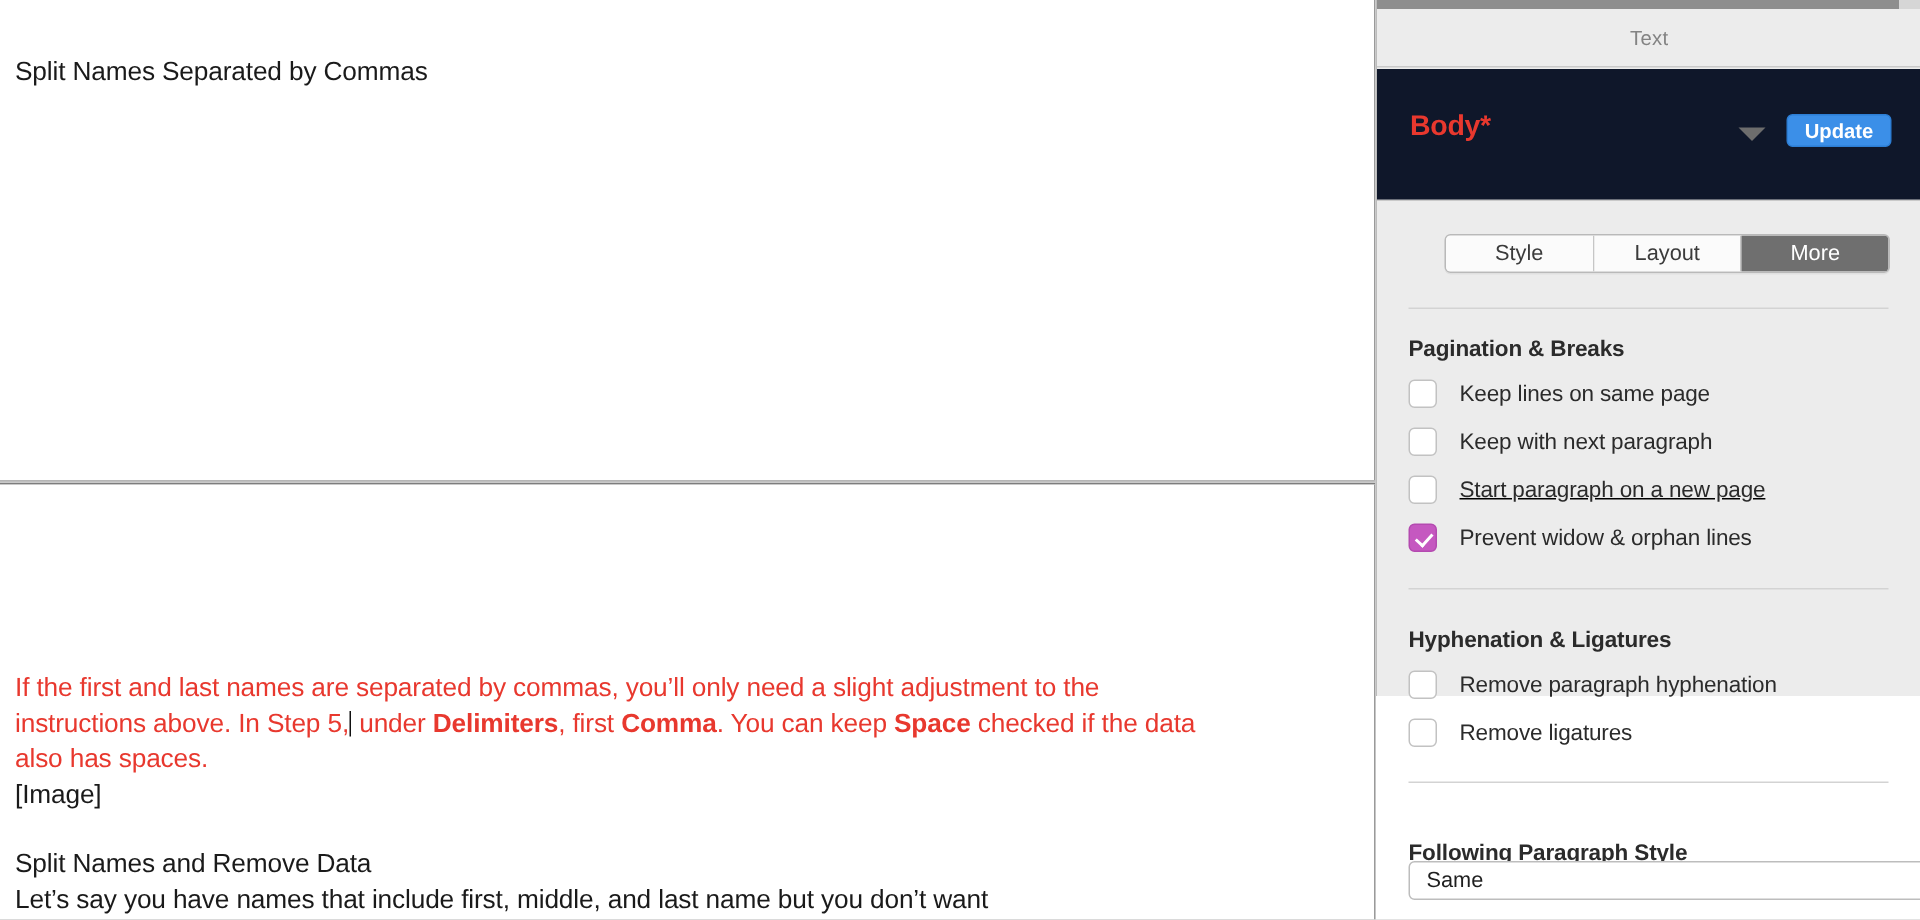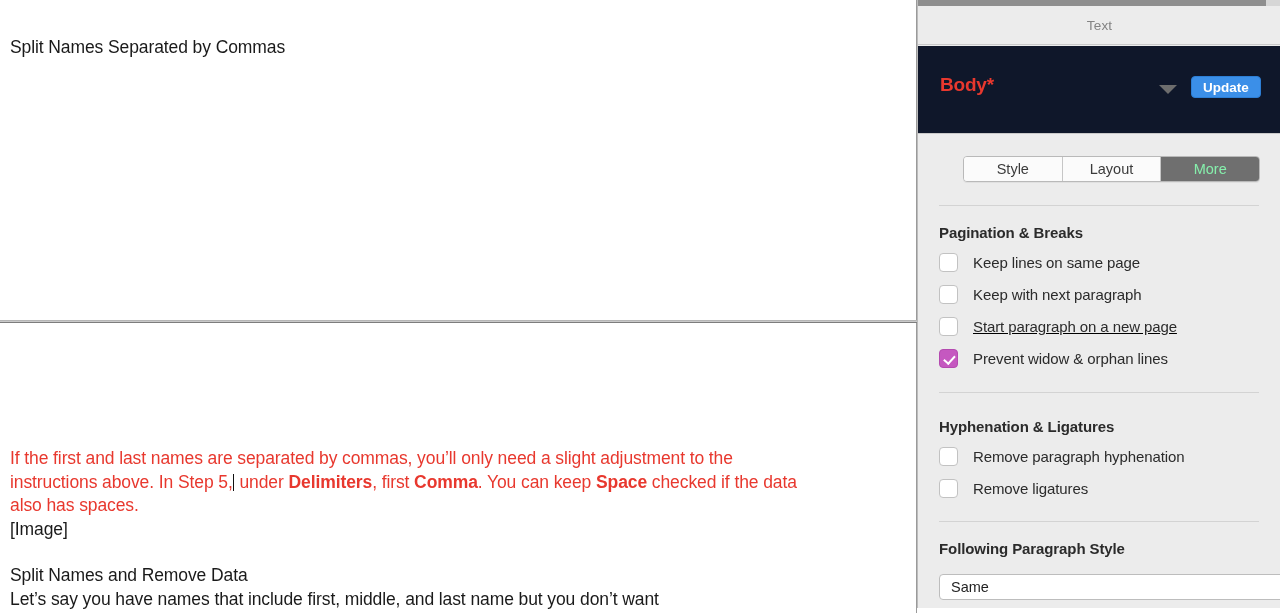--- a/index.html
+++ b/index.html
@@ -111,21 +111,21 @@
   .body-letsay {
     top: 588px;
   }
 
   
   .inspector {
     position: absolute;
     left: 917px;
     top: 0;
     width: 363px;
-    height: 608px;
+    height: 464px;
     background: #ececec;
     border-left: 1px solid #bcbcbc;
     box-sizing: border-box;
   }
 
   .win-top-strip {
     position: absolute;
     left: 0;
     top: 0;
     width: 363px;
@@ -235,21 +235,21 @@
     justify-content: center;
     font-size: 14.5px;
     color: #3b3b3b;
     background: #fbfbfb;
     border-right: 1px solid #c6c6c6;
     cursor: pointer;
   }
   .seg:last-child { border-right: none; }
   .seg.active {
     background: #6f6f6f;
-    color: #86efac;
+    color: #ffffff;
   }
 
   
   .divider {
     position: absolute;
     left: 939px;
     width: 320px;
     height: 1px;
     background: #d3d3d3;
   }
@@ -260,21 +260,21 @@
   .section-title {
     position: absolute;
     left: 939px;
     font-size: 15px;
     font-weight: 700;
     color: #2b2b2b;
     letter-spacing: -0.1px;
   }
   .st-pagination { top: 224px; }
   .st-hyphen { top: 418px; }
-  .st-following { top: 540px; text-align: center; }
+  .st-following { top: 560px; text-align: center; }
 
   .check-row {
     position: absolute;
     left: 939px;
     display: flex;
     align-items: center;
     cursor: pointer;
   }
   .cr1 { top: 253px; }
   .cr2 { top: 285px; }

